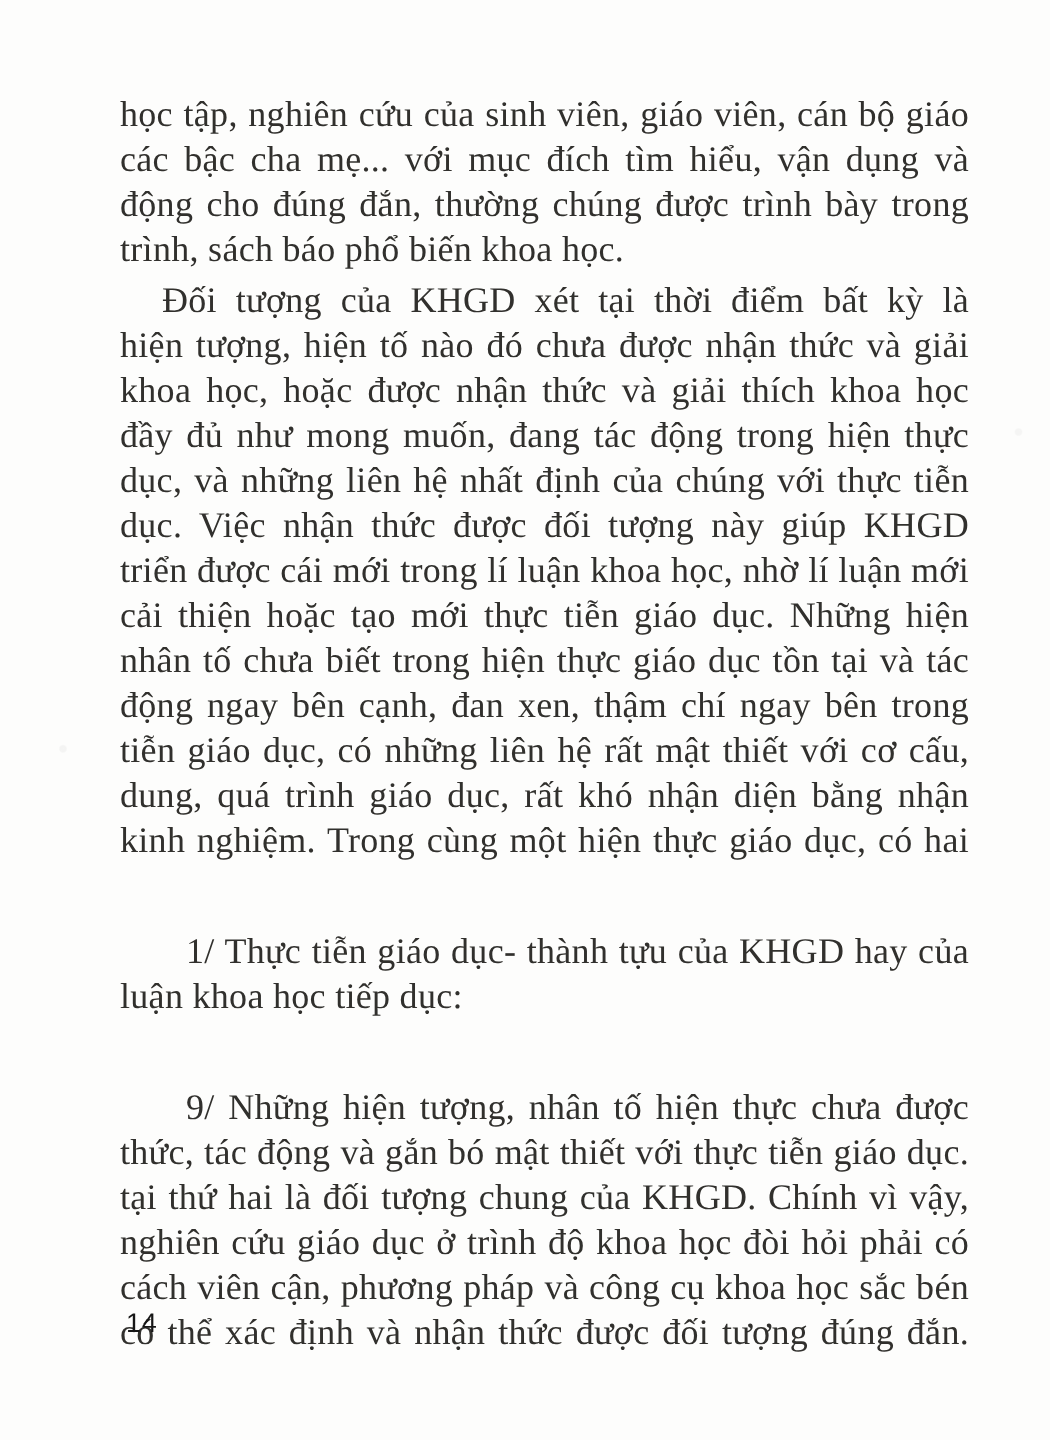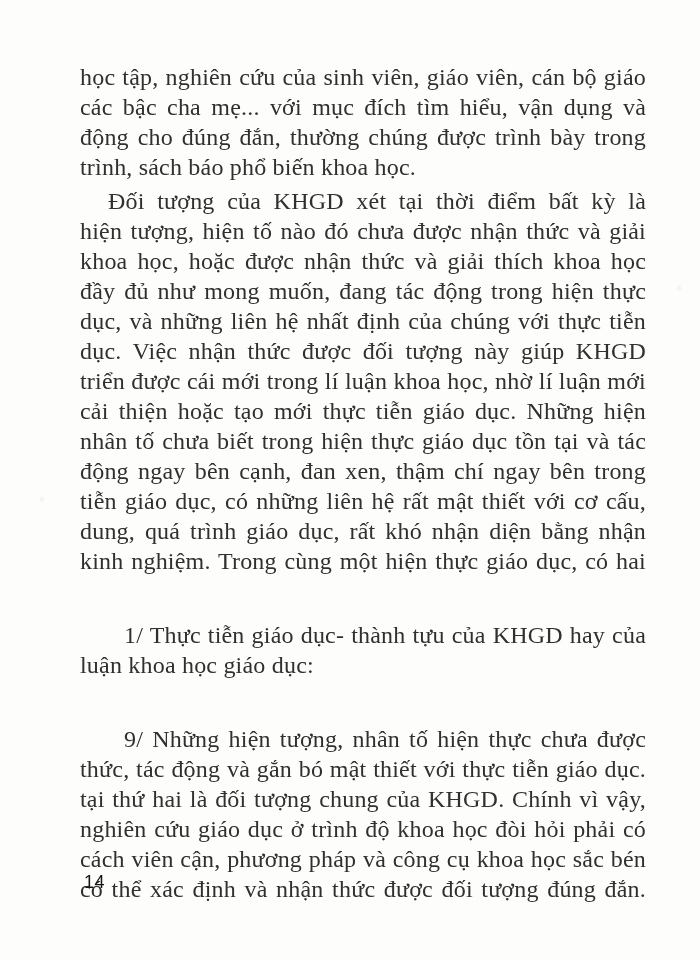--- a/index.html
+++ b/index.html
@@ -83,21 +83,21 @@
       <div class="ln">cải thiện hoặc tạo mới thực tiễn giáo dục. Những hiện tượng,</div>
       <div class="ln">nhân tố chưa biết trong hiện thực giáo dục tồn tại và tác</div>
       <div class="ln">động ngay bên cạnh, đan xen, thậm chí ngay bên trong thực</div>
       <div class="ln">tiễn giáo dục, có những liên hệ rất mật thiết với cơ cấu, nội</div>
       <div class="ln">dung, quá trình giáo dục, rất khó nhận diện bằng nhận thức</div>
       <div class="ln">kinh nghiệm. Trong cùng một hiện thực giáo dục, có hai tồn</div>
     </div>
 
     <div class="para indent-lg">
       <div class="ln">1/ Thực tiễn giáo dục- thành tựu của KHGD hay của Lí</div>
-      <div class="ln ln-end">luận khoa học giáo dục:</div>
+      <div class="ln ln-end">luận khoa học tiếp dục:</div>
     </div>
 
     <div class="para indent-lg">
       <div class="ln">9/ Những hiện tượng, nhân tố hiện thực chưa được nhận</div>
       <div class="ln">thức, tác động và gắn bó mật thiết với thực tiễn giáo dục. Tồn</div>
       <div class="ln">tại thứ hai là đối tượng chung của KHGD. Chính vì vậy,</div>
       <div class="ln">nghiên cứu giáo dục ở trình độ khoa học đòi hỏi phải có những</div>
       <div class="ln">cách viên cận, phương pháp và công cụ khoa học sắc bén mới</div>
       <div class="ln">có thể xác định và nhận thức được đối tượng đúng đắn.</div>
     </div>

